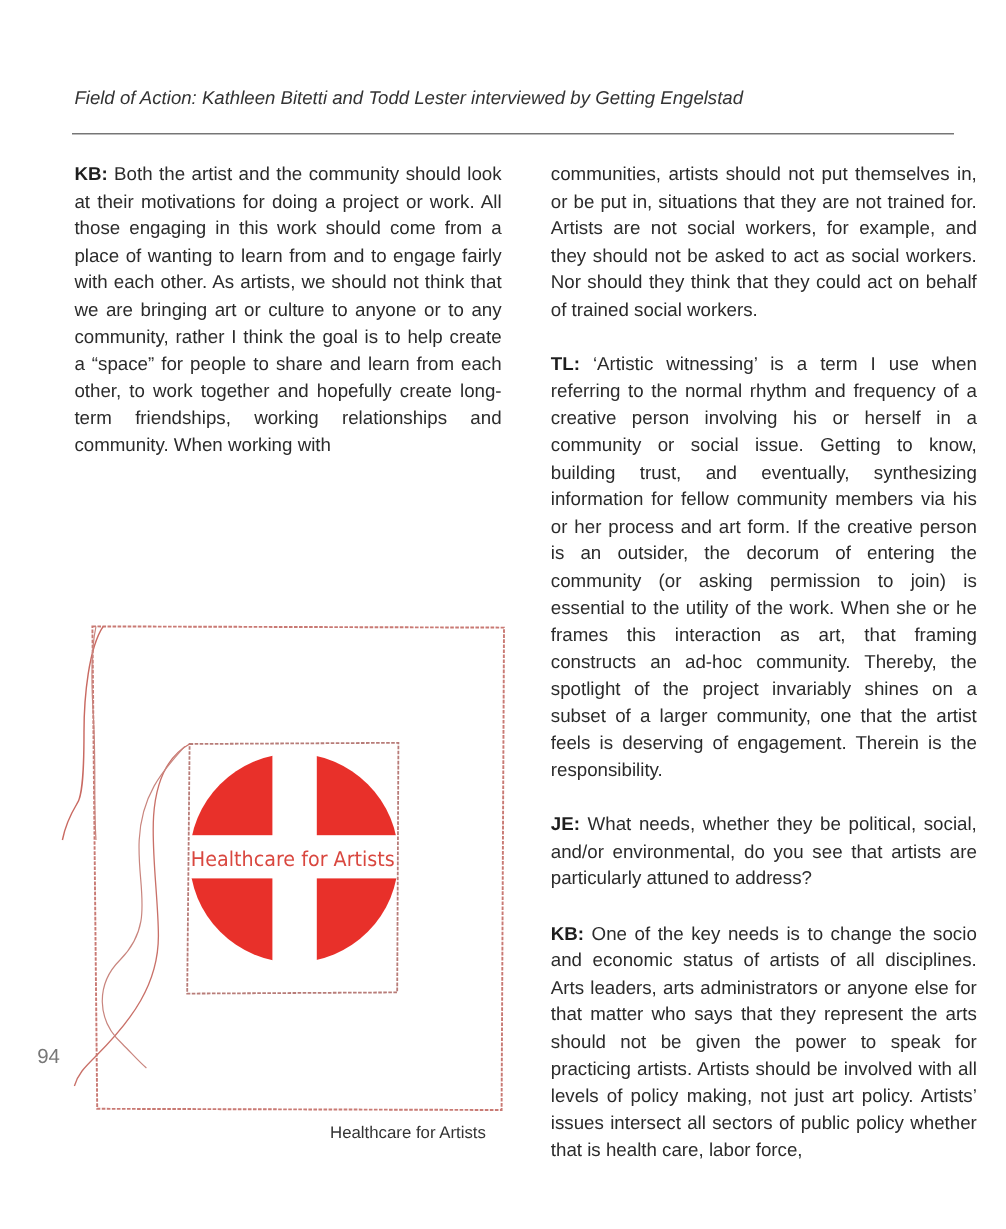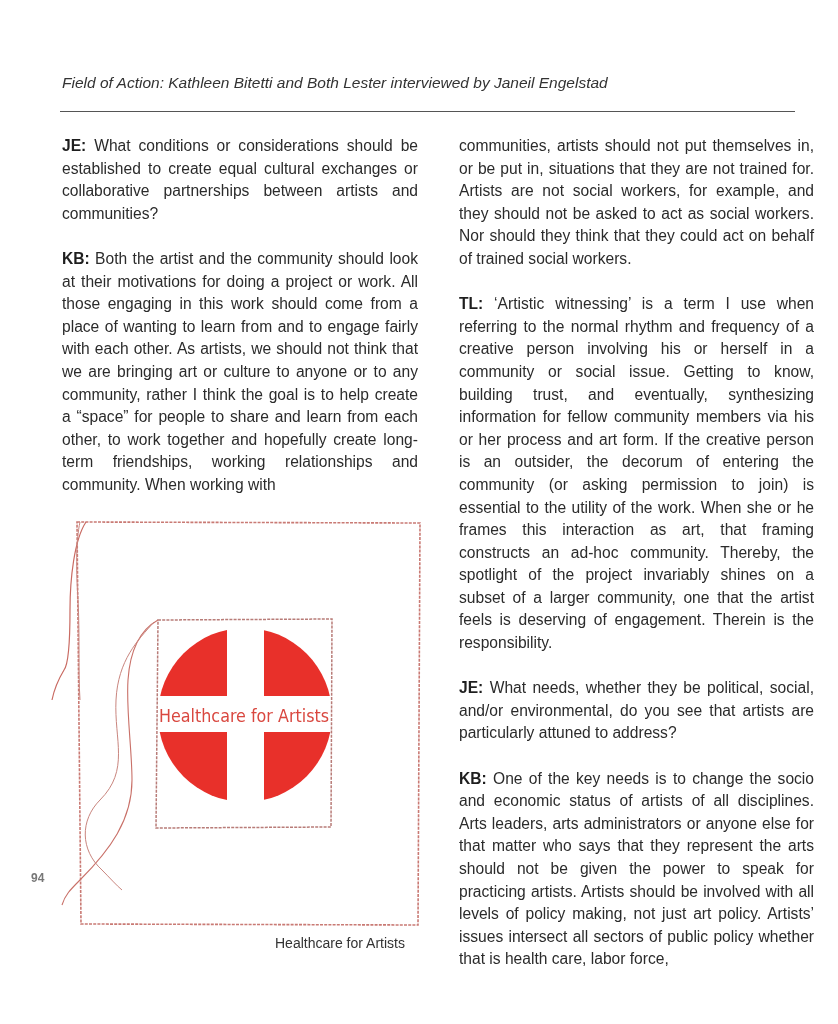--- a/index.html
+++ b/index.html
@@ -10,30 +10,29 @@
     .rule { position: absolute; left: 60px; top: 111px; width: 735px; height: 0;
             border-top: 1.5px solid #555; }
     .col { position: absolute; font-size: 15.6px; line-height: 22.6px; text-align: justify;
            text-align-last: left; }
     .col.left { left: 62px; top: 135px; width: 356px; }
     .col.right { left: 459px; top: 135px; width: 355px; }
     .para { margin: 0 0 22.6px 0; }
     .speaker { font-weight: bold; color: #1e1e1e; }
     .figure { position: absolute; left: 40px; top: 500px; width: 390px; height: 440px; }
     .caption { position: absolute; left: 275px; top: 935px; font-size: 14px; color: #333; }
-    .folio { position: absolute; left: 31px; top: 871px; font-size: 12px; color: #777; font-weight: bold; }
+    .folio { position: absolute; left: 31px; top: 871px; font-size: 17px; color: #777; }
   </style>
 </head>
 <body>
 
-<div class="running-head">Field of Action: Kathleen Bitetti and Both Lester interviewed by Janeil Engelstad</div>
+<div class="running-head">Field of Action: Kathleen Bitetti and Todd Lester interviewed by Getting Engelstad</div>
 <div class="rule"></div>
 
 <div class="col left">
-  <p class="para"><span class="speaker">JE:</span><span> What conditions or considerations should be established to create equal cultural exchanges or collaborative partnerships between artists and communities?</span></p>
   <p class="para"><span class="speaker">KB:</span><span> Both the artist and the community should look at their motivations for doing a project or work. All those engaging in this work should come from a place of wanting to learn from and to engage fairly with each other. As artists, we should not think that we are bringing art or culture to anyone or to any community, rather I think the goal is to help create a “space” for people to share and learn from each other, to work together and hopefully create long-term friendships, working relationships and community. When working with</span></p>
 </div>
 
 <div class="col right">
   <p class="para"><span class="speaker"></span><span>communities, artists should not put themselves in, or be put in, situations that they are not trained for. Artists are not social workers, for example, and they should not be asked to act as social workers. Nor should they think that they could act on behalf of trained social workers.</span></p>
   <p class="para"><span class="speaker">TL:</span><span>  ‘Artistic witnessing’ is a term I use when referring to the normal rhythm and frequency of a creative person involving his or herself in a community or social issue. Getting to know, building trust, and eventually, synthesizing information for fellow community members via his or her process and art form. If the creative person is an outsider, the decorum of entering the community (or asking permission to join) is essential to the utility of the work. When she or he frames this interaction as art, that framing constructs an ad-hoc community. Thereby, the spotlight of the project invariably shines on a subset of a larger community, one that the artist feels is deserving of engagement. Therein is the responsibility.</span></p>
   <p class="para"><span class="speaker">JE:</span><span> What needs, whether they be political, social, and/or environmental, do you see that artists are particularly attuned to address?</span></p>
   <p class="para"><span class="speaker">KB:</span><span> One of the key needs is to change the socio and economic status of artists of all disciplines. Arts leaders, arts administrators or anyone else for that matter who says that they represent the arts should not be given the power to speak for practicing artists. Artists should be involved with all levels of policy making, not just art policy. Artists’ issues intersect all sectors of public policy whether that is health care, labor force,</span></p>
 </div>
 

